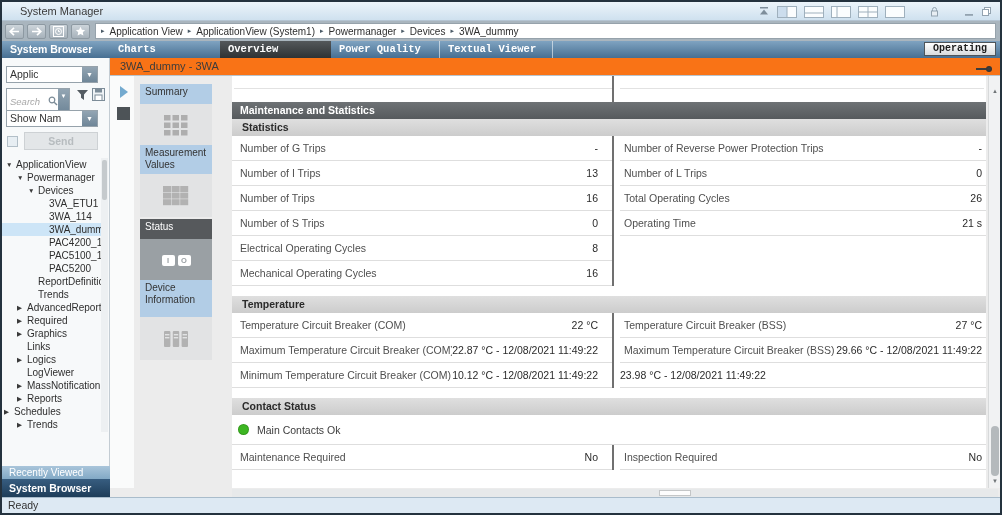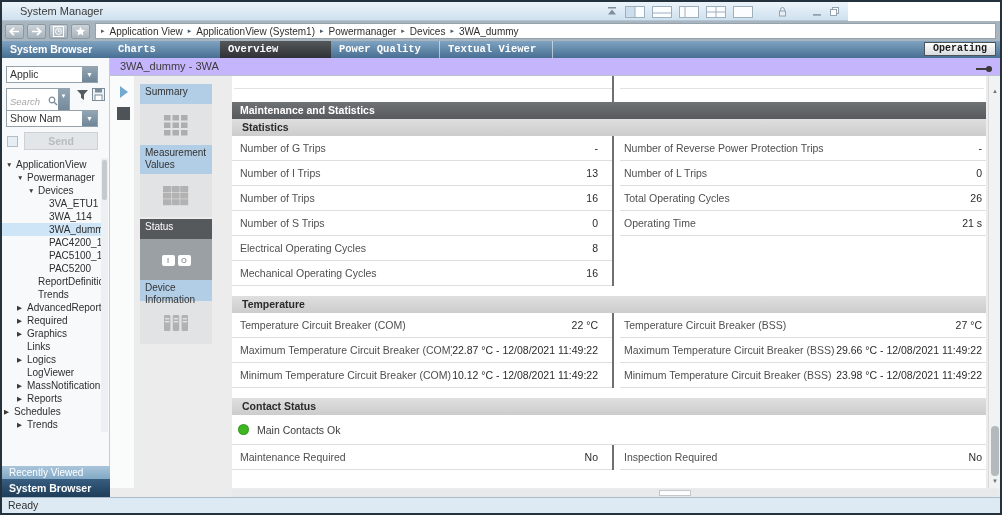--- a/index.html
+++ b/index.html
@@ -1,20 +1,20 @@
 <!DOCTYPE html>
 <html><head>
 <meta charset="utf-8">
 <style>
   * { margin:0; padding:0; box-sizing:border-box; }
   html,body { background:#fff; font-family:"Liberation Sans", sans-serif; }
   #app { position:relative; width:1002px; height:515px; border:2px solid #24323e; background:#fff; overflow:hidden; font-size:10.5px; color:#333; }
 
   
-  .titlebar { position:absolute; left:0; top:0; width:846px; height:19px;
+  .titlebar { position:absolute; left:0; top:0; width:998px; height:19px;
     background:linear-gradient(#ecf4fa,#cfe1ef); border-bottom:1px solid #b4c4d2;
     display:flex; align-items:center; }
   .title-text { margin-left:18px; font-size:11px; color:#3a3a3a; }
   .win-icons { position:absolute; right:8px; top:0; height:19px; display:flex; align-items:center; gap:7px; }
   .win-icons .wi { display:inline-flex; align-items:center; }
   .wi.sp { margin-left:18px; }
 
   
   .navrow { position:absolute; left:0; top:19px; width:998px; height:20px; background:#a9b5be; display:flex; align-items:center; }
   .nav-btn { width:19px; height:15px; margin-left:3px; border:1px solid #8d99a2; border-radius:2px;
@@ -32,21 +32,21 @@
   .tabbar { position:absolute; left:108px; top:39px; width:890px; height:17px;
     background:linear-gradient(#7fa3c1,#476f92); display:flex;font-family:Liberation Mono, monospace; }
   .tab { height:17px; line-height:17px; color:#fff; font-weight:bold; font-size:10.5px; padding-left:8px; }
   .tab.sep-right { border-right:1px solid rgba(255,255,255,.55); }
   .tab.active { background:linear-gradient(#54585b,#2e3234); }
   .op-btn { position:absolute; right:4px; top:1px; height:14px; padding:0 8px; line-height:12px;
     background:linear-gradient(#ffffff,#d8dbdd); border:1px solid #4e555a; color:#1c1c1c;
     font-weight:bold; font-size:10px; }
 
   
-  .title-row { position:absolute; left:108px; top:56px; width:890px; height:18px; background:#c4b5fd;
+  .title-row { position:absolute; left:108px; top:56px; width:890px; height:18px; background:#f97316;
     border-bottom:1px solid #b9c3cb; line-height:17px; font-size:11px; color:#3c3c3c; padding-left:10px; }
   .pin-glyph { position:absolute; right:8px; top:8px; width:16px; height:5px; }
   .pin-glyph .bar { position:absolute; left:0; top:2px; width:10px; height:1.5px; background:#3c3c3c; }
   .pin-glyph .dot { position:absolute; right:0; top:0; width:6px; height:6px; border-radius:50%; background:#3c3c3c; }
 
   
   .sidebar-body { position:absolute; left:0; top:56px; width:108px; height:439px; background:#f7f9fa; border-right:1px solid #c3ccd3; }
   .sel-box { position:absolute; left:4px; height:17px; width:92px; background:#fff; border:1px solid #96a2ab; display:flex; }
   .sel-text { flex:1; overflow:hidden; white-space:nowrap; line-height:15px; padding-left:3px; font-size:10.5px; color:#333; }
   .sel-arrow { width:15px; background:linear-gradient(#93a5b3,#6f8698); color:#fff; font-size:7px; text-align:center; line-height:15px; }
@@ -415,21 +415,21 @@
         <div class="nav-item active" style="top: 143px;">
           <div class="nav-head" style="height: 15px;">Status</div>
           <div class="nav-icon" style="height: 43px;">
             <span class="io-wrap">
               <span class="io-key">I</span>
               <span class="io-key">O</span>
             </span>
           </div>
         </div>
         <div class="nav-item" style="top: 204px;">
-          <div class="nav-head" style="height: 21px;">Device Information</div>
+          <div class="nav-head" style="height: 37px;">Device Information</div>
           <div class="nav-icon" style="height: 43px;">
             <svg width="24" height="18">
               <rect x="0" y="1" width="6.4" height="16" rx="1" fill="#b2b2b2"></rect>
               <rect x="1" y="4" width="4.4" height="1.4" fill="#e2e3e4"></rect>
               <rect x="1" y="7" width="4.4" height="1.4" fill="#e2e3e4"></rect>
               <rect x="8.8" y="1" width="6.4" height="16" rx="1" fill="#b2b2b2"></rect>
               <rect x="9.8" y="4" width="4.4" height="1.4" fill="#e2e3e4"></rect>
               <rect x="9.8" y="7" width="4.4" height="1.4" fill="#e2e3e4"></rect>
               <rect x="17.6" y="1" width="6.4" height="16" rx="1" fill="#b2b2b2"></rect>
               <rect x="18.6" y="4" width="4.4" height="1.4" fill="#e2e3e4"></rect>
@@ -515,21 +515,20 @@
             <div class="col-right">
               <div class="row">
                 <span class="row-label">Temperature Circuit Breaker (BSS)</span>
                 <span class="row-value">27 °C</span>
               </div>
               <div class="row">
                 <span class="row-label">Maximum Temperature Circuit Breaker (BSS)</span>
                 <span class="row-value">29.66 °C - 12/08/2021 11:49:22</span>
               </div>
               <div class="row">
-                <span class="row-label">Minimum Temperature Circuit Breaker (BSS)</span>
                 <span class="row-value">23.98 °C - 12/08/2021 11:49:22</span>
               </div>
             </div>
           </div>
           <div class="sub-header">Contact Status</div>
           <div class="status-row">
             <span class="dot" style="background: rgb(61, 182, 34);"></span>
             <span class="status-label">Main Contacts Ok</span>
           </div>
           <div class="group-rows">

